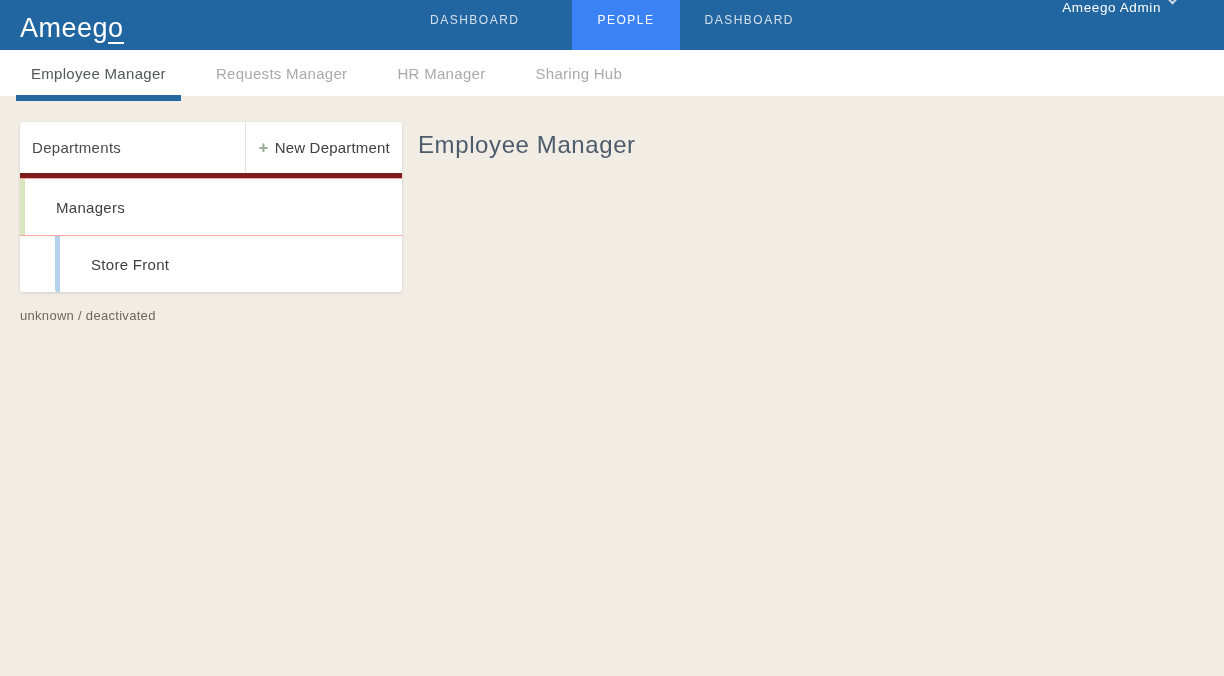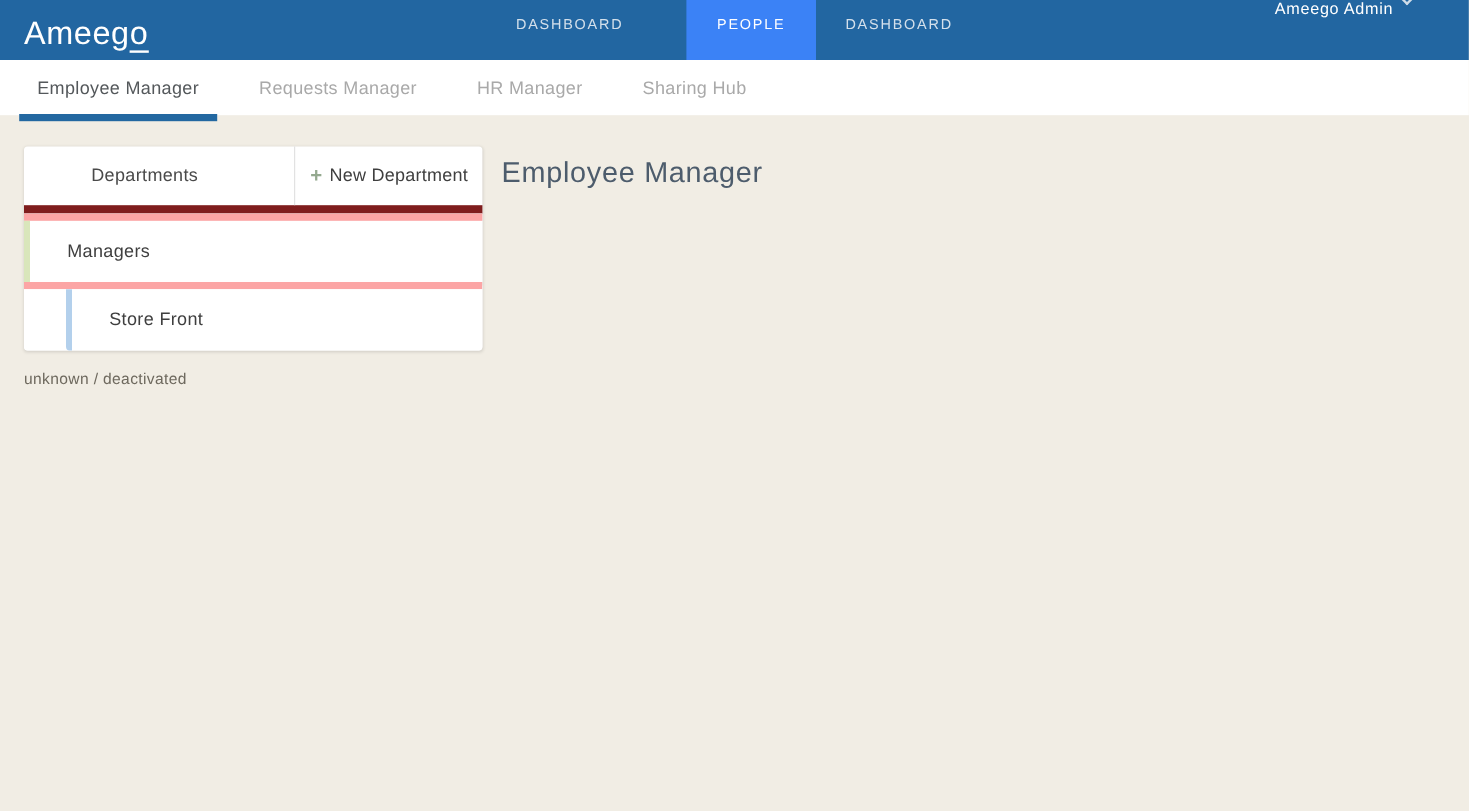--- a/index.html
+++ b/index.html
@@ -65,41 +65,40 @@
   }
 
   
   .panel {
     position: absolute; left: 20px; top: 122px; width: 382px;
     background: #ffffff; border-radius: 3px;
     box-shadow: 0 1px 3px rgba(0,0,0,0.14);
   }
   .panel-header {
     display: flex; align-items: stretch; height: 56px;
-    border-bottom: 7px solid #7f1d1d;
-    padding-left: 44px;
+    border-bottom: 5px solid #7f1d1d;
   }
   .panel-title {
     flex: 1; display: flex; align-items: center; padding-left: 12px;
     font-size: 15px; color: #4a4a4a; letter-spacing: 0.3px;
   }
   .new-dept-btn {
     display: flex; align-items: center;
     border-left: 1px solid #e2e2e2; padding: 0 12px 0 13px;
     font-size: 15px; color: #3f3f3f; letter-spacing: 0.2px;
     cursor: pointer; white-space: nowrap;
   }
   .plus-icon {
     color: #94a98f; font-size: 17px; font-weight: bold;
     margin-right: 6px; line-height: 1;
   }
   .dept-row {
     display: flex; align-items: stretch; height: 57px;
     background: #ffffff; cursor: pointer;
-    border-top: 6px solid #fca5a5;
+    border-top: 1px solid #fca5a5;
   }
   .dept-row:first-of-type { border-top: none; }
   .dept-row:last-of-type { border-radius: 0 0 3px 3px; padding-left: 35px; }
   .dept-accent { width: 5px; flex: none; }
   .dept-row:last-of-type .dept-accent { border-radius: 0 0 0 3px; }
   .dept-label {
     display: flex; align-items: center; margin-left: 31px;
     font-size: 15px; color: #3f3f3f; letter-spacing: 0.3px;
   }
   .panel-note {

